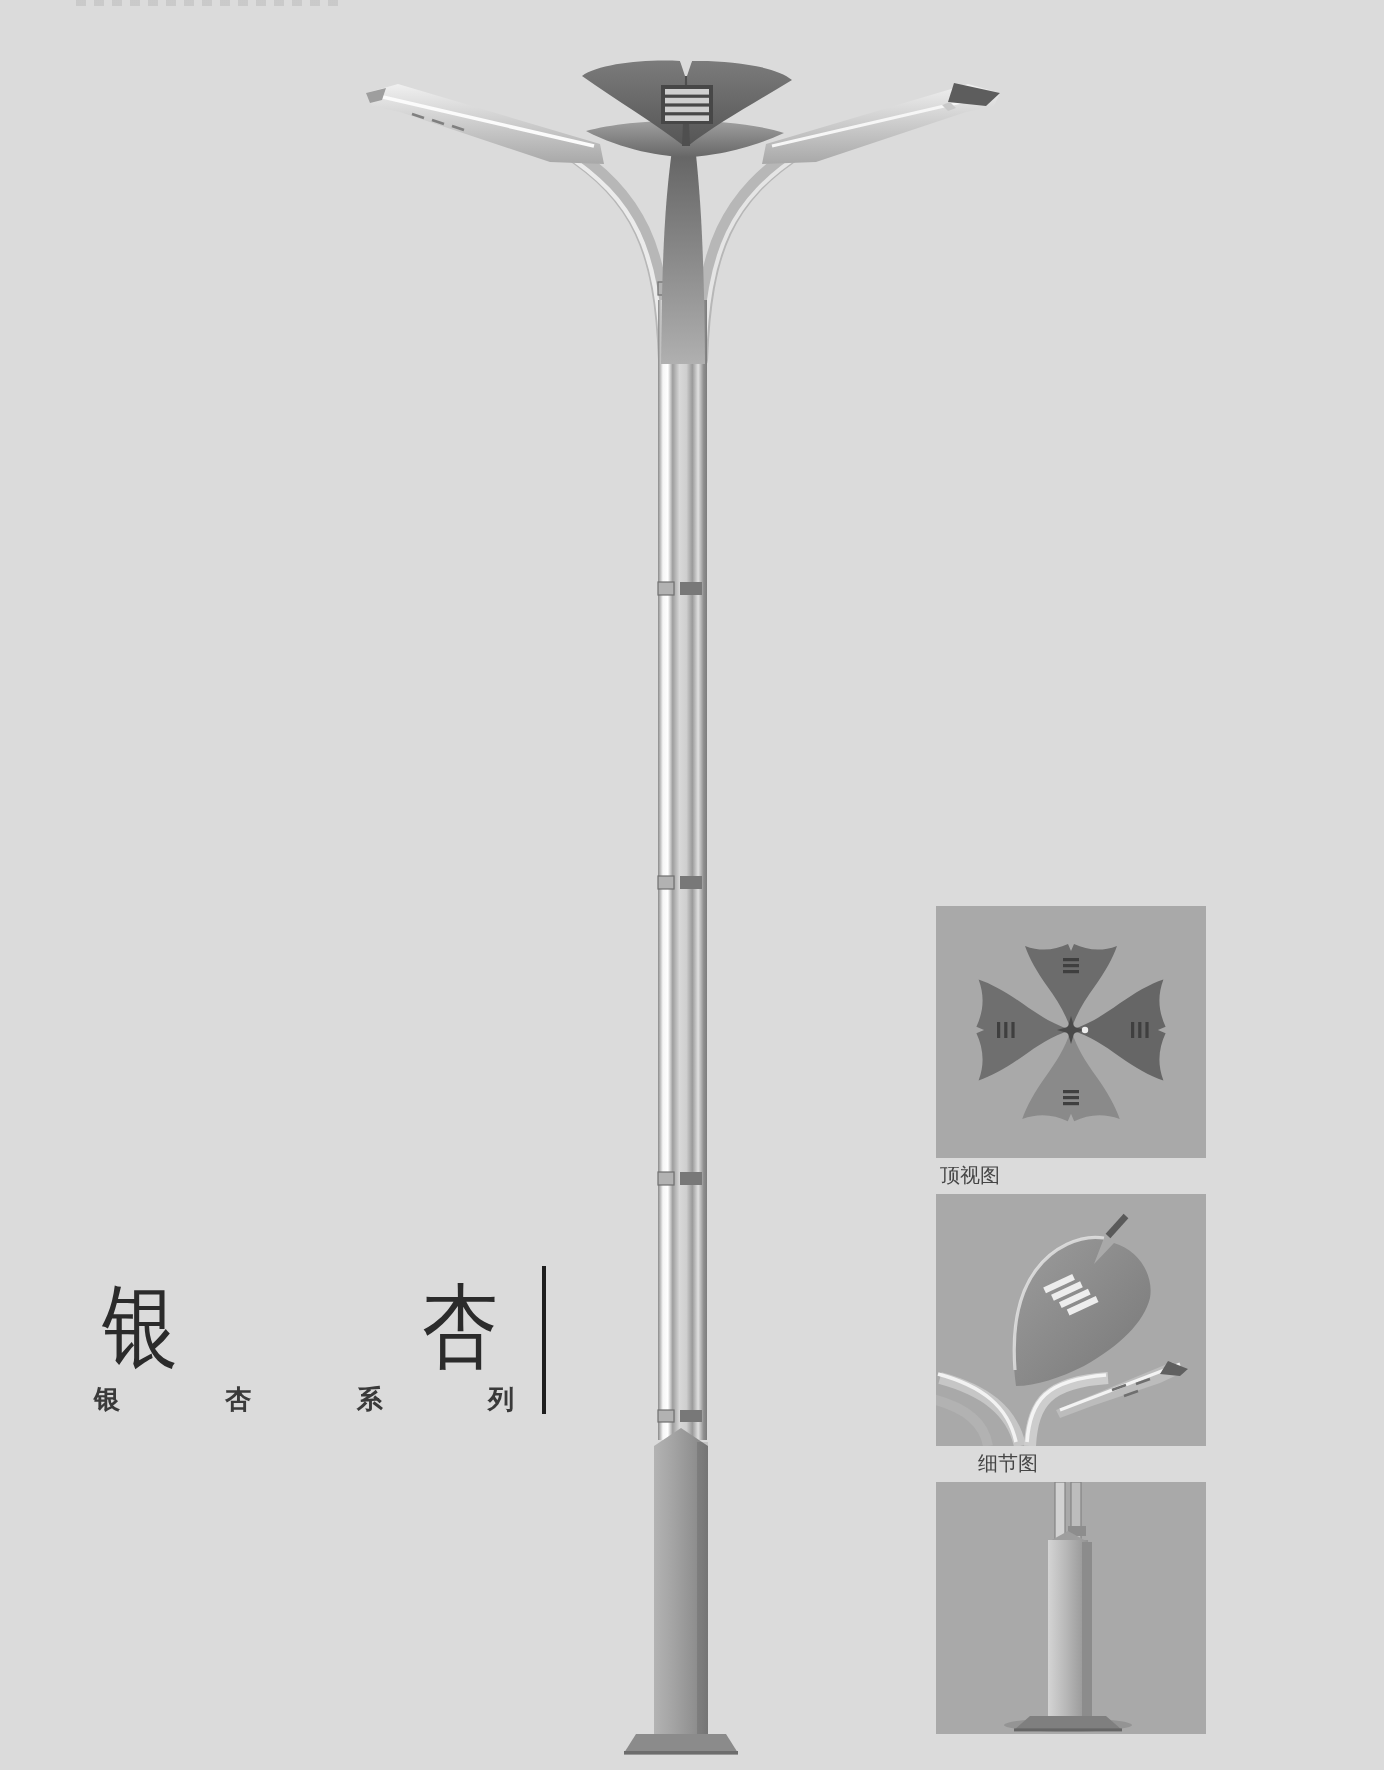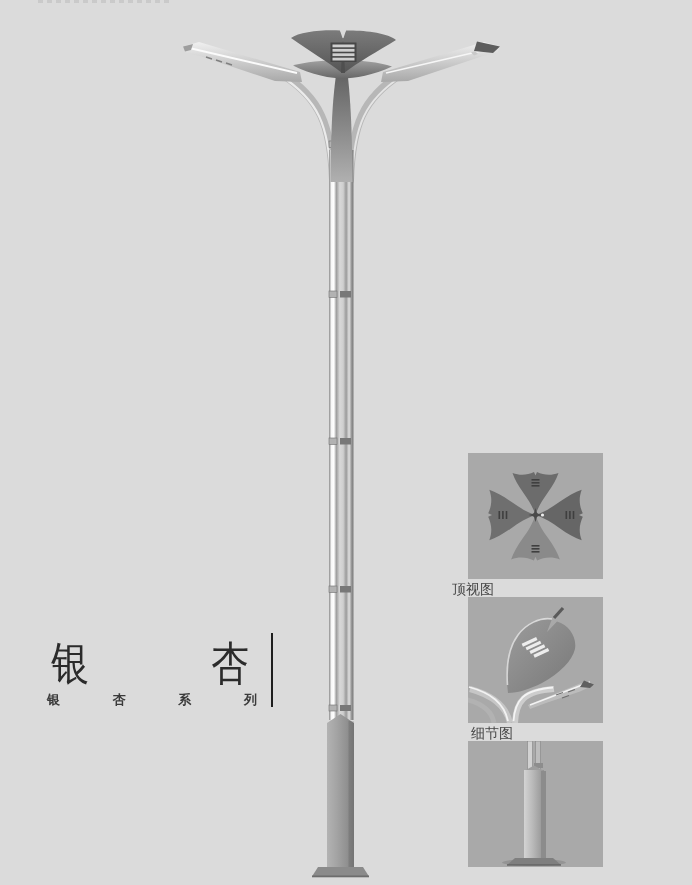--- a/index.html
+++ b/index.html
@@ -34,21 +34,21 @@
     position:absolute;left:271px;top:633px;width:2px;height:74px;
     background:#1e1e1e;
   }
   
   .panel{
     position:absolute;left:468px;width:135px;height:126px;
   }
   .panel svg{display:block;width:135px;height:126px;}
   .p1{top:453px;} .p2{top:597px;} .p3{top:741px;}
   .caption{
-    position:absolute;left:452px;font-size:14px;color:#454545;line-height:12px;
+    position:absolute;left:470px;font-size:10px;color:#454545;line-height:12px;
   }
   .cap1{top:583px;} .cap2{top:727px;padding-left:19px;}
 </style>
 </head>
 <body>
 
 <div class="page">
 
   <div class="top-remnant"></div>
 

